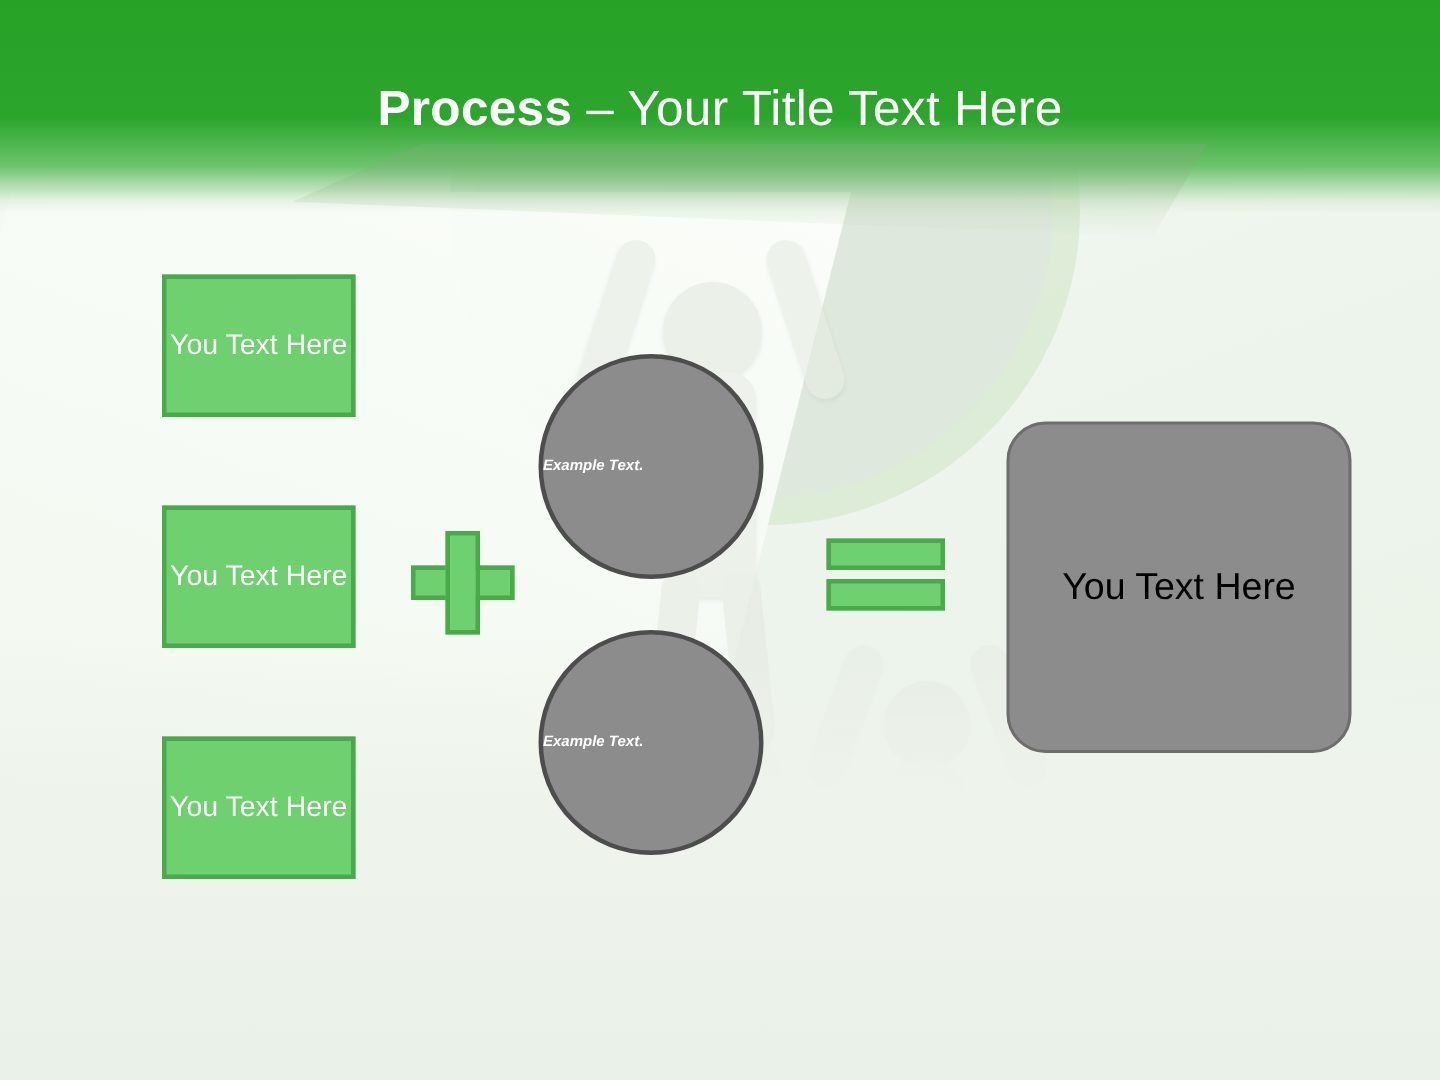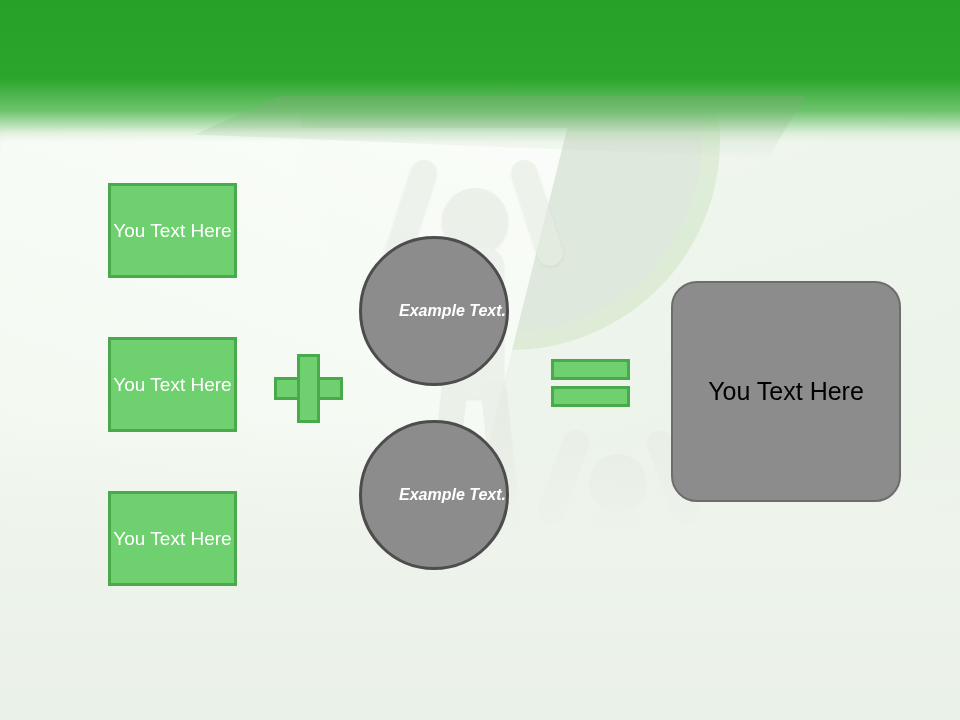--- a/index.html
+++ b/index.html
@@ -206,24 +206,24 @@
   .gray-circle {
     position: absolute;
     width: 150px;
     height: 150px;
     border-radius: 50%;
     background: #8c8c8c;
     border: 3px solid #4d4d4d;
     box-sizing: border-box;
     display: flex;
     flex-direction: column;
-    align-items: flex-end;
+    align-items: flex-start;
     justify-content: center;
     color: #ffffff;
-    font-size: 16px;
+    font-size: 10px;
     line-height: 22px;
     font-weight: bold;
     font-style: italic;
     text-align: center;
   }
   .circle-top { left: 359px; top: 236px; }
   .circle-bottom { left: 359px; top: 420px; }
 
   
   .result-box {
@@ -277,20 +277,21 @@
       <div class="arm" style="left:120px; top:8px; width:24px; height:96px; transform:rotate(-20deg);"></div>
       <div class="leg" style="left:48px; top:188px; width:22px; height:90px; transform:rotate(4deg);"></div>
       <div class="leg" style="left:86px; top:188px; width:22px; height:90px; transform:rotate(-4deg);"></div>
     </div>
 
     <div class="bg-floor"></div>
   </div>
 
   <div class="header-band"></div>
   <div class="header-shadow"></div>
+  <div class="slide-title"><span class="strong">Process</span><span> – Your Title Text Here</span></div>
 
   <div class="green-box green-box-1">You Text Here</div>
   <div class="green-box green-box-2">You Text Here</div>
   <div class="green-box green-box-3">You Text Here</div>
 
   <div class="plus-sign">
     <div class="bar bar-h"></div>
     <div class="bar bar-v"></div>
     <div class="bar-inner"></div>
   </div>

